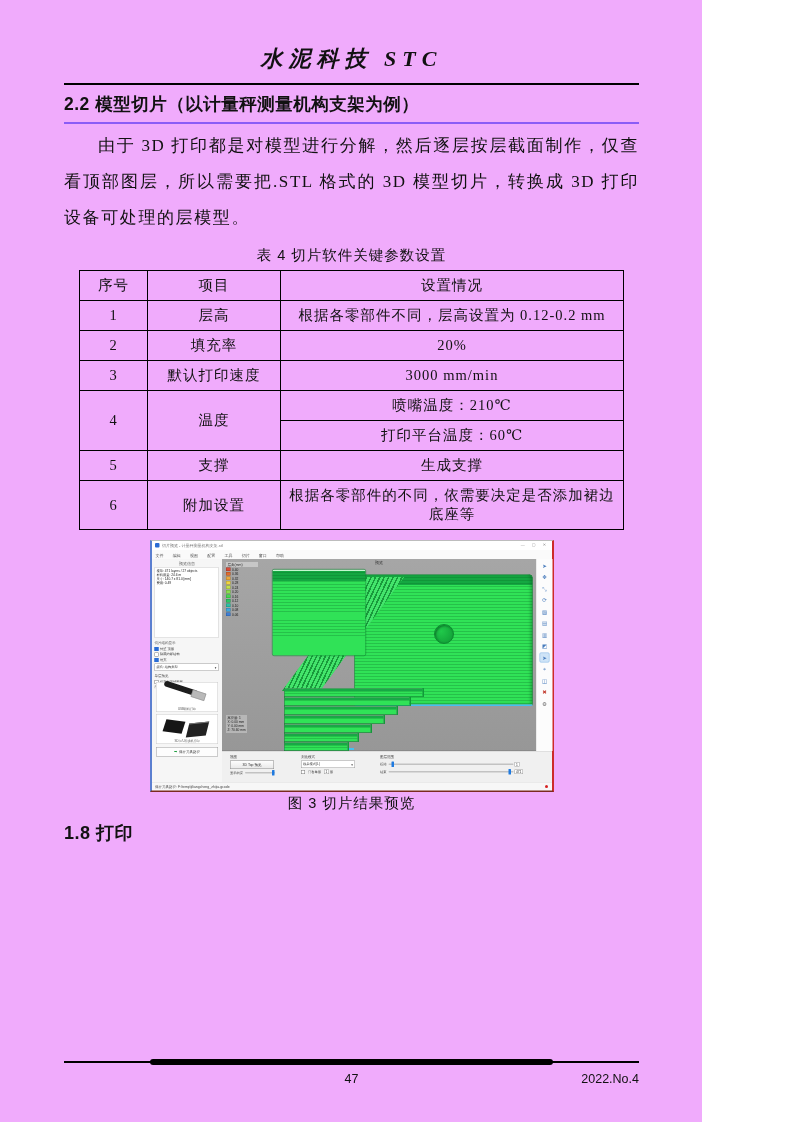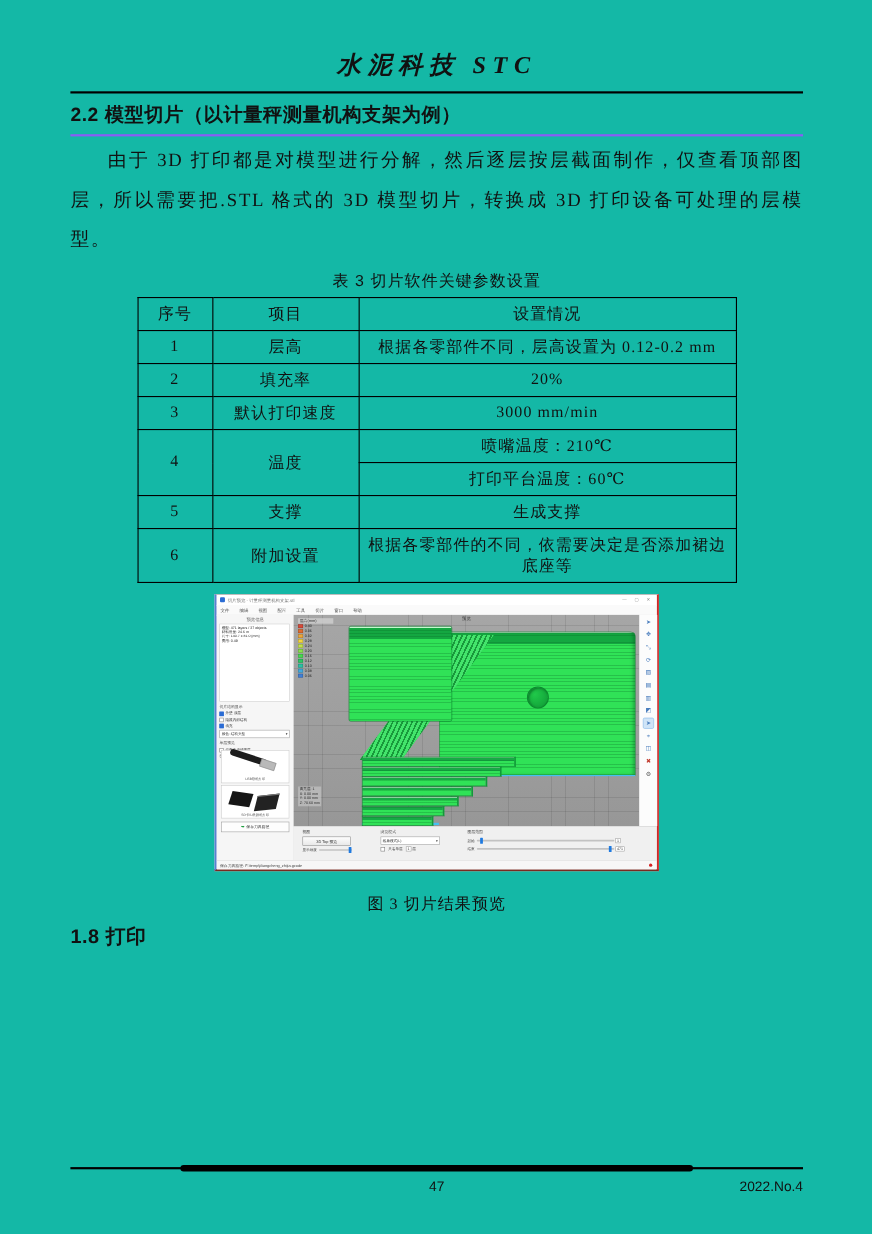--- a/index.html
+++ b/index.html
@@ -1,16 +1,16 @@
 <!DOCTYPE html>
 <html><head>
 <meta charset="utf-8">
 <style>
   html,body{margin:0;padding:0;background:#ffffff;}
-  .page{position:relative;width:793px;height:1122px;background:#14b8a6;overflow:hidden;
+  .page{position:relative;width:702px;height:1122px;background:#f0abfc;overflow:hidden;
         font-family:"Liberation Serif","DejaVu Serif",serif;color:#111;}
   .content{position:absolute;left:64px;right:63px;top:0;}
 
   .journal-title{margin-top:44px;text-align:center;font-size:22px;font-weight:bold;font-style:italic;
                  letter-spacing:6px;font-family:"Liberation Serif","DejaVu Serif",serif;}
   .top-rule{margin-top:9px;border-top:2px solid #000;}
   .sec-heading{font-family:"Liberation Sans","DejaVu Sans",sans-serif;font-weight:bold;
                font-size:17.5px;padding:7px 0 6px;border-bottom:2px solid #8b5cf6;letter-spacing:.5px;}
   .sec-heading2{font-family:"Liberation Sans","DejaVu Sans",sans-serif;font-weight:bold;
                font-size:18px;margin-top:8px;letter-spacing:.5px;}
@@ -18,22 +18,22 @@
 
   .tbl-caption{margin:10px 0 5px;text-align:center;font-size:14.5px;
                font-family:"Liberation Sans","DejaVu Sans",sans-serif;letter-spacing:1px;}
   table.params{margin:4px auto;border-collapse:collapse;width:545px;font-size:14.5px;}
   table.params th,table.params td{border:1.5px solid #000;text-align:center;padding:5px 6px;font-weight:normal;letter-spacing:1px;}
   .col-no{width:55px;}.col-item{width:120px;}
 
   .fig-wrap{width:404px;margin:10px auto 0;}
   .figure{position:relative;width:400px;height:249px;border-left:2px solid #5b7fd0;border-right:2px solid #cc2b2b;
           border-top:1px solid #bdbdbd;border-bottom:2px solid #7a2a20;background:#fff;}
-  .fig-caption{text-align:center;font-size:14.5px;margin:20px 0 2px;
-               font-family:Liberation Serif, serif;letter-spacing:1px;}
+  .fig-caption{text-align:center;font-size:14.5px;margin:2px 0 2px;
+               font-family:Liberation Sans, sans-serif;letter-spacing:1px;}
 
   
   .app-scale{position:absolute;left:0;top:0;width:800px;height:498px;transform:scale(.5);transform-origin:0 0;
              font-family:"Liberation Sans","DejaVu Sans",sans-serif;color:#333;}
   .titlebar{position:absolute;left:0;top:0;width:800px;height:18px;background:#ffffff;border-bottom:1px solid #ddd;}
   .app-icon{position:absolute;left:6px;top:4px;width:9px;height:9px;background:#2b6cd4;border-radius:2px;}
   .app-title{position:absolute;left:20px;top:4px;font-size:8px;color:#777;white-space:nowrap;}
   .win-controls{position:absolute;right:6px;top:3px;font-size:8px;color:#888;letter-spacing:6px;}
   .menubar{position:absolute;left:0;top:18px;width:800px;height:18px;background:#fafafa;border-bottom:1px solid #e2e2e2;}
   .menubar span{display:inline-block;font-size:8px;color:#555;margin:4px 7px 0 7px;}
@@ -126,21 +126,21 @@
 </style>
 </head>
 <body>
 
 <div class="page">
   <div class="content">
     <div class="journal-title">水泥科技 STC</div>
     <div class="top-rule"></div>
     <div class="sec-heading">2.2 模型切片（以计量秤测量机构支架为例）</div>
     <p class="body">由于 3D 打印都是对模型进行分解，然后逐层按层截面制作，仅查看顶部图层，所以需要把.STL 格式的 3D 模型切片，转换成 3D 打印设备可处理的层模型。</p>
-    <div class="tbl-caption">表 3 切片软件关键参数设置</div>
+    <div class="tbl-caption">表 4 切片软件关键参数设置</div>
 
     <table class="params">
       <tbody>
           <tr>
         <th class="col-no">序号</th>
         <th class="col-item">项目</th>
         <th>设置情况</th>
       </tr>
       <tr>
         <td>1</td>

